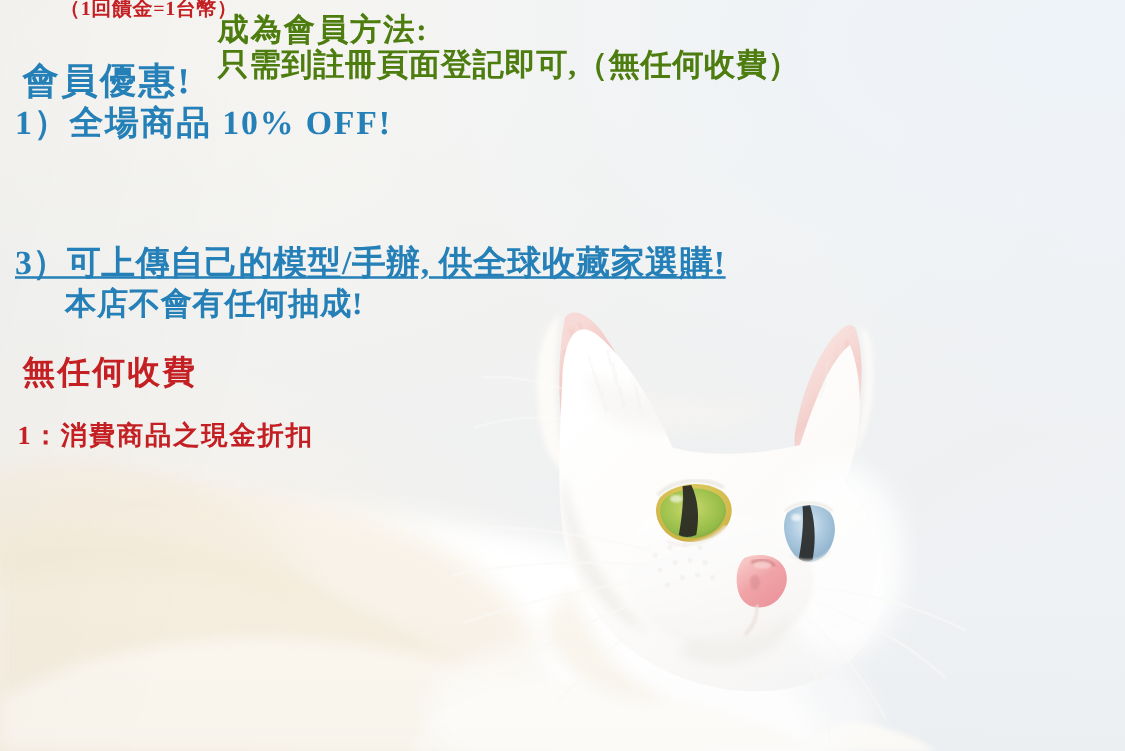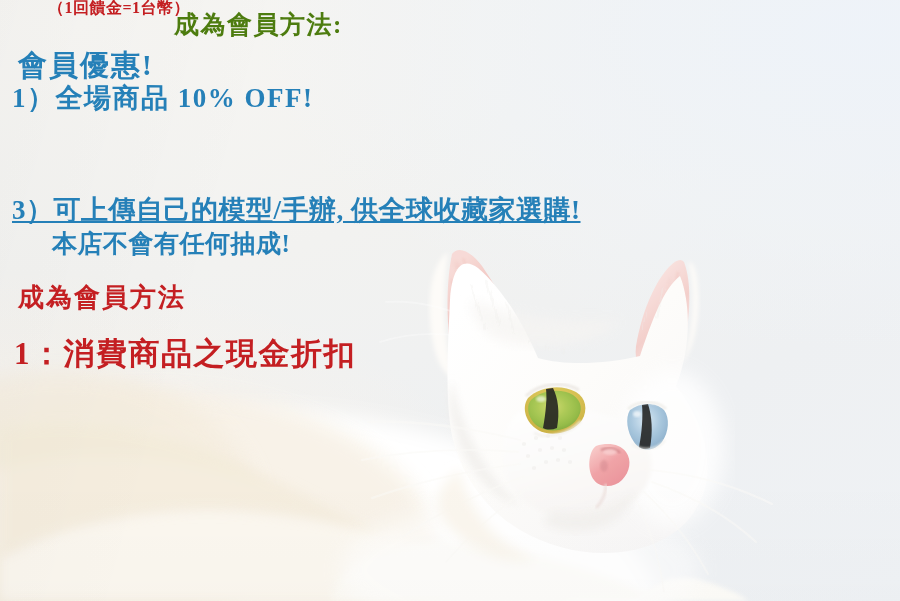--- a/index.html
+++ b/index.html
@@ -66,21 +66,21 @@
   .red  { color: #c41f22; }
 
   .t-head      { left: 18px;  top: 23px;  font-size: 29px; letter-spacing: 2px; margin-top: 28px; }
   .t-gold1     { left: 174px; top: 12px;  font-size: 25px; letter-spacing: 1.5px; }
   .t-gold2     { left: 174px; top: 40px;  font-size: 25px; letter-spacing: 0.5px; }
   .t-item1     { left: 12px;  top: 85px;  font-size: 27px; letter-spacing: 1.5px; }
   .t-item2     { left: 12px;  top: 139px; font-size: 27px; letter-spacing: 0.5px; }
   .t-item3a    { left: 12px;  top: 197px; font-size: 27px; letter-spacing: 0.5px; text-decoration: underline; }
   .t-item3b    { left: 52px;  top: 231px; font-size: 25px; letter-spacing: 0.5px; text-align: right; }
   .t-redhead   { left: 18px;  top: 285px; font-size: 26px; letter-spacing: 2px; }
-  .t-red1a     { left: 14px;  top: 338px; font-size: 31px; letter-spacing: 1.5px; }
+  .t-red1a     { left: 14px;  top: 338px; font-size: 21px; letter-spacing: 1.5px; }
   .t-red1b     { left: 48px;  top": 0;    font-size: 25px; }
   .t-red1b     { left: 48px;  top: 375px; font-size: 25px; letter-spacing: 0.5px; }
   .t-red2      { left: 14px;  top: 416px; font-size: 27px; letter-spacing: 1.5px; }
 </style>
 </head>
 <body>
 
 <div id="stage">
 
   <div class="bg-base"></div>
@@ -319,22 +319,23 @@
                C428,498 448,476 460,470 Z" fill="#faf6ee" filter="url(#soft6)"></path>
     </g>
 
     <rect x="0" y="0" width="900" height="601" fill="#ffffff" opacity="0.05"></rect>
   </svg>
 
   <div class="bg-vign"></div>
 
   <div class="tline blue t-head">會員優惠!</div>
   <div class="tline gold t-gold1">成為會員方法:</div>
+  <div class="tline gold t-gold2">只需到註冊頁面登記即可,（無任何收費）</div>
 
   <div class="tline blue t-item1">1）全場商品 10% OFF!</div>
   <div class="tline blue t-item3a">3）可上傳自己的模型/手辦, 供全球收藏家選購!</div>
   <div class="tline blue t-item3b">本店不會有任何抽成!</div>
 
-  <div class="tline red t-redhead">成為會員方法</div>
+  <div class="tline red t-redhead">無任何收費</div>
   <div class="tline red t-red1a">1：消費商品之現金折扣</div>
   <div class="tline red t-red1b">（1回饋金=1台幣）</div>
 
 </div>
 
 </body></html>

